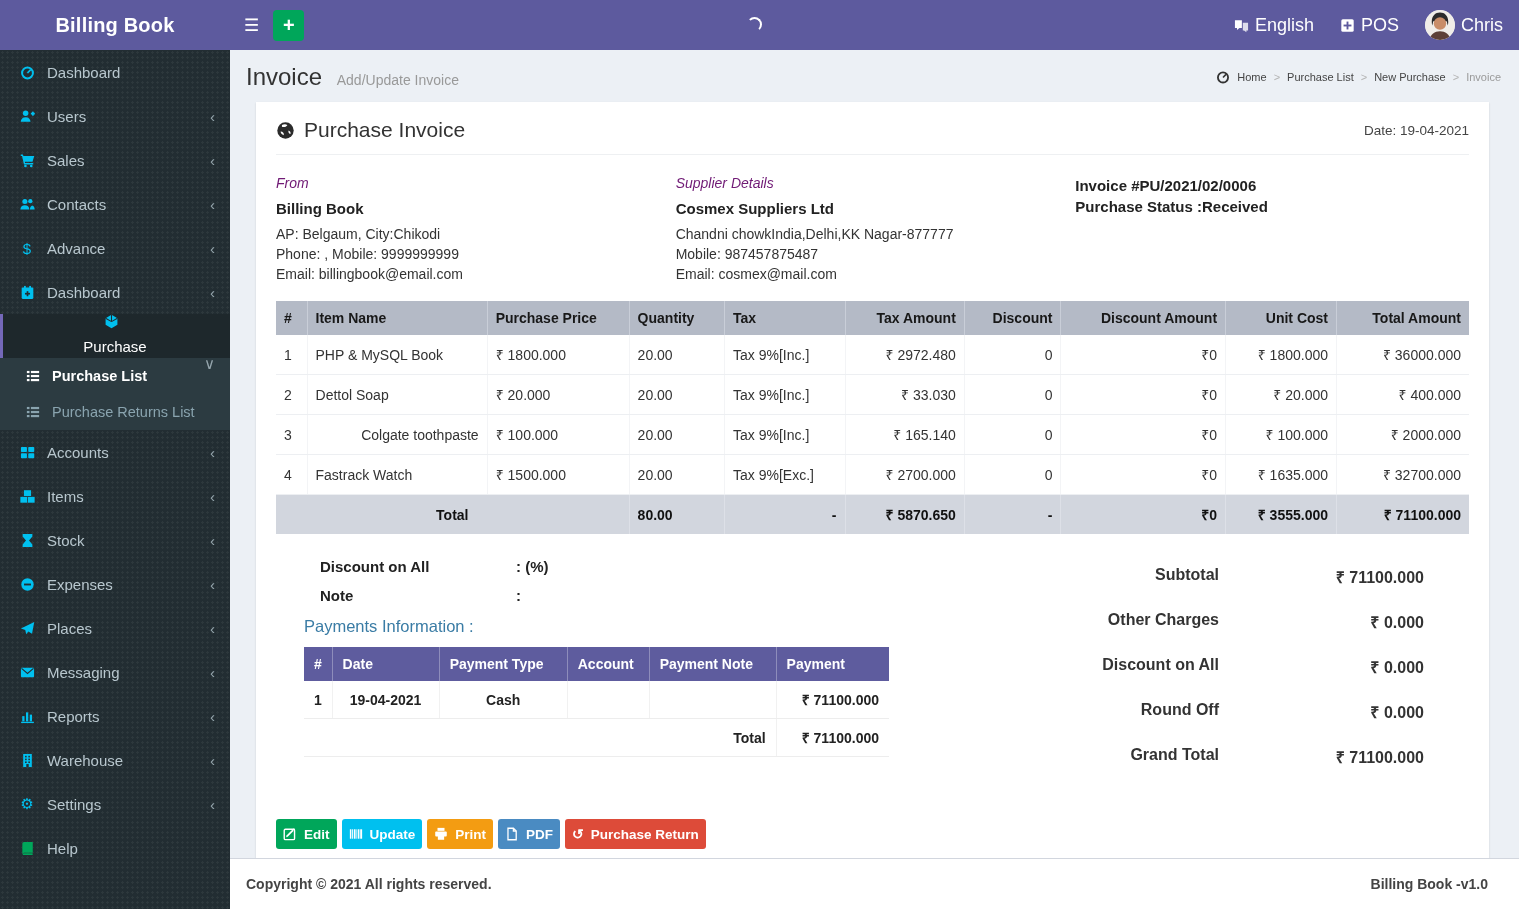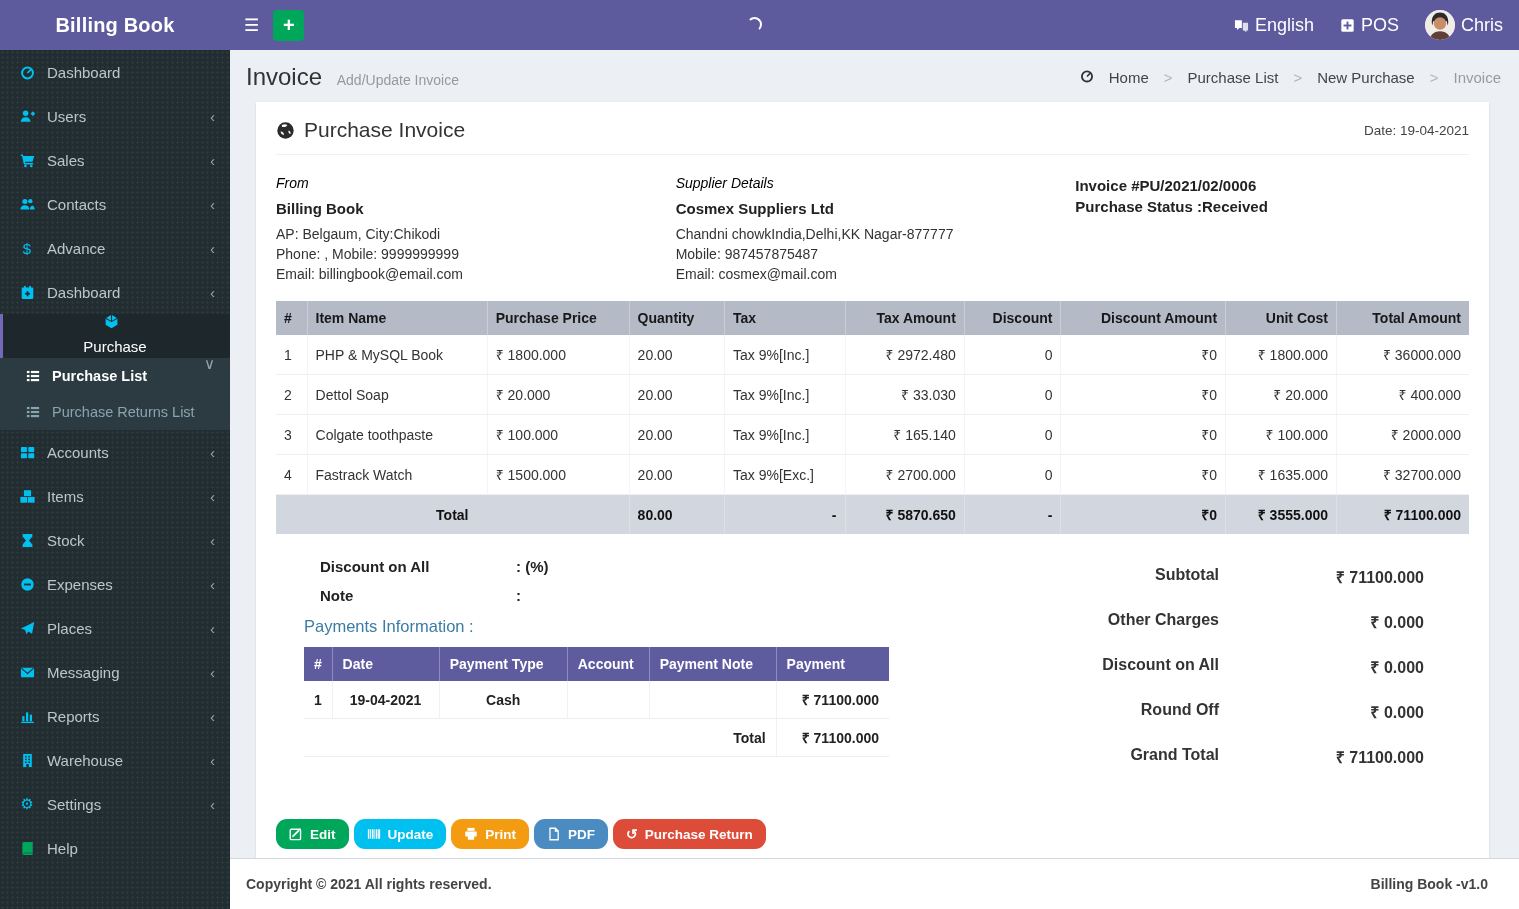--- a/index.html
+++ b/index.html
@@ -49,39 +49,39 @@
   .avatar { width:30px; height:30px; border-radius:50%; overflow:hidden; background:#e9e9e9;
     display:inline-flex; }
   .avatar svg { width:100%; height:100%; }
 
   
   .content { flex:1; overflow:hidden; }
   .content-header { display:flex; align-items:center; justify-content:space-between;
     padding:13px 18px 9px 16px; }
   .content-header h1 { font-size:24px; font-weight:400; color:#333; }
   .content-header h1 small { font-size:14px; color:#999; font-weight:400; margin-left:8px; }
-  .breadcrumb { display:flex; align-items:flex-start; gap:15px; font-size:15px; color:#444; }
+  .breadcrumb { display:flex; align-items:center; gap:7px; font-size:11px; color:#444; }
   .breadcrumb .ico { color:#333; font-size:14px; display:inline-flex; }
   .crumb { cursor:pointer; }
   .crumb.last { color:#9a9a9a; cursor:default; }
   .crumb-sep { color:#b3b3b3; }
 
   .card { margin:2px 30px 20px 26px; background:#fff; box-shadow:0 1px 2px rgba(0,0,0,.13);
     padding:16px 20px 30px; min-height:722px; }
   .card-header { display:flex; justify-content:space-between; align-items:center;
     border-bottom:1px solid #eef0f2; padding-bottom:12px; }
   .card-header h2 { font-size:21px; font-weight:500; color:#333; display:flex;
     align-items:center; gap:9px; }
   .card-header h2 .ico { font-size:19px; color:#2b2b2b; display:inline-flex; }
   .inv-date { font-size:13.5px; color:#444; }
 
   .info-row { display:flex; margin-top:20px; }
   .info-col { width:33.5%; }
   .info-col.meta { width:33%; }
-  .info-heading { font-style:italic; font-size:14px; color:#000000; margin-bottom:9px; }
+  .info-heading { font-style:italic; font-size:14px; color:#701a75; margin-bottom:9px; }
   .info-name { font-weight:700; font-size:15px; color:#222; margin-bottom:7px; }
   .info-line { font-size:14px; color:#333; line-height:20px; }
   .meta-line { font-weight:700; font-size:15px; color:#222; line-height:21px; }
 
   table { border-collapse:collapse; }
   .items-table { width:100%; margin-top:17px; font-size:14px; table-layout:fixed; }
   .items-table th { background:#b4bac6; color:#181818; font-weight:700; text-align:left;
     padding:9px 8px; border-left:1px solid #c9ced8; }
   .items-table th:first-child { border-left:none; }
   .items-table th.right { text-align:right; }
@@ -106,22 +106,22 @@
   .pay-table td:first-child { border-left:none; }
   .pay-table td.c { text-align:center; } .pay-table td.r { text-align:right; }
 
   .lower-right { flex:1; padding-top:8px; }
   .sum-row { display:flex; justify-content:flex-end; margin-bottom:23px; }
   .sum-label { font-weight:700; font-size:16px; color:#333; }
   .sum-value { width:250px; text-align:right; padding-right:45px; font-weight:700;
     font-size:16px; color:#333; }
 
   .actions { display:flex; gap:5px; margin-top:28px; }
-  .btn { border:none; border-radius:11px; color:#fff; font-weight:600; font-size:13.5px;
-    padding:7px 13px; display:flex; align-items:center; gap:7px; cursor:pointer;
+  .btn { border:none; border-radius:3px; color:#fff; font-weight:600; font-size:13.5px;
+    padding:7px 7px; display:flex; align-items:center; gap:7px; cursor:pointer;
     font-family:"Liberation Sans", sans-serif; }
   .btn .ico { font-size:14px; display:inline-flex; }
 
   .footer { flex:0 0 51px; background:#fff; border-top:1px solid #d2d6de;
     display:flex; justify-content:space-between; align-items:center;
     padding:0 31px 0 16px; font-size:14px; font-weight:700; color:#444; }
 
   .ico svg { width:1em; height:1em; display:block; }
   .glyph { font-style:normal; }
 </style>
@@ -496,21 +496,21 @@
                 <td style="text-align: left;">20.00</td>
                 <td style="text-align: left;">Tax 9%[Inc.]</td>
                 <td style="text-align: right;">₹ 33.030</td>
                 <td style="text-align: right;">0</td>
                 <td style="text-align: right;">₹0</td>
                 <td style="text-align: right;">₹ 20.000</td>
                 <td style="text-align: right;">₹ 400.000</td>
               </tr>
               <tr>
                 <td style="text-align: left;">3</td>
-                <td style="text-align: left;">Colgate toothpaste</td>
+                <td style="text-align: right;">Colgate toothpaste</td>
                 <td style="text-align: left;">₹ 100.000</td>
                 <td style="text-align: left;">20.00</td>
                 <td style="text-align: left;">Tax 9%[Inc.]</td>
                 <td style="text-align: right;">₹ 165.140</td>
                 <td style="text-align: right;">0</td>
                 <td style="text-align: right;">₹0</td>
                 <td style="text-align: right;">₹ 100.000</td>
                 <td style="text-align: right;">₹ 2000.000</td>
               </tr>
               <tr>

